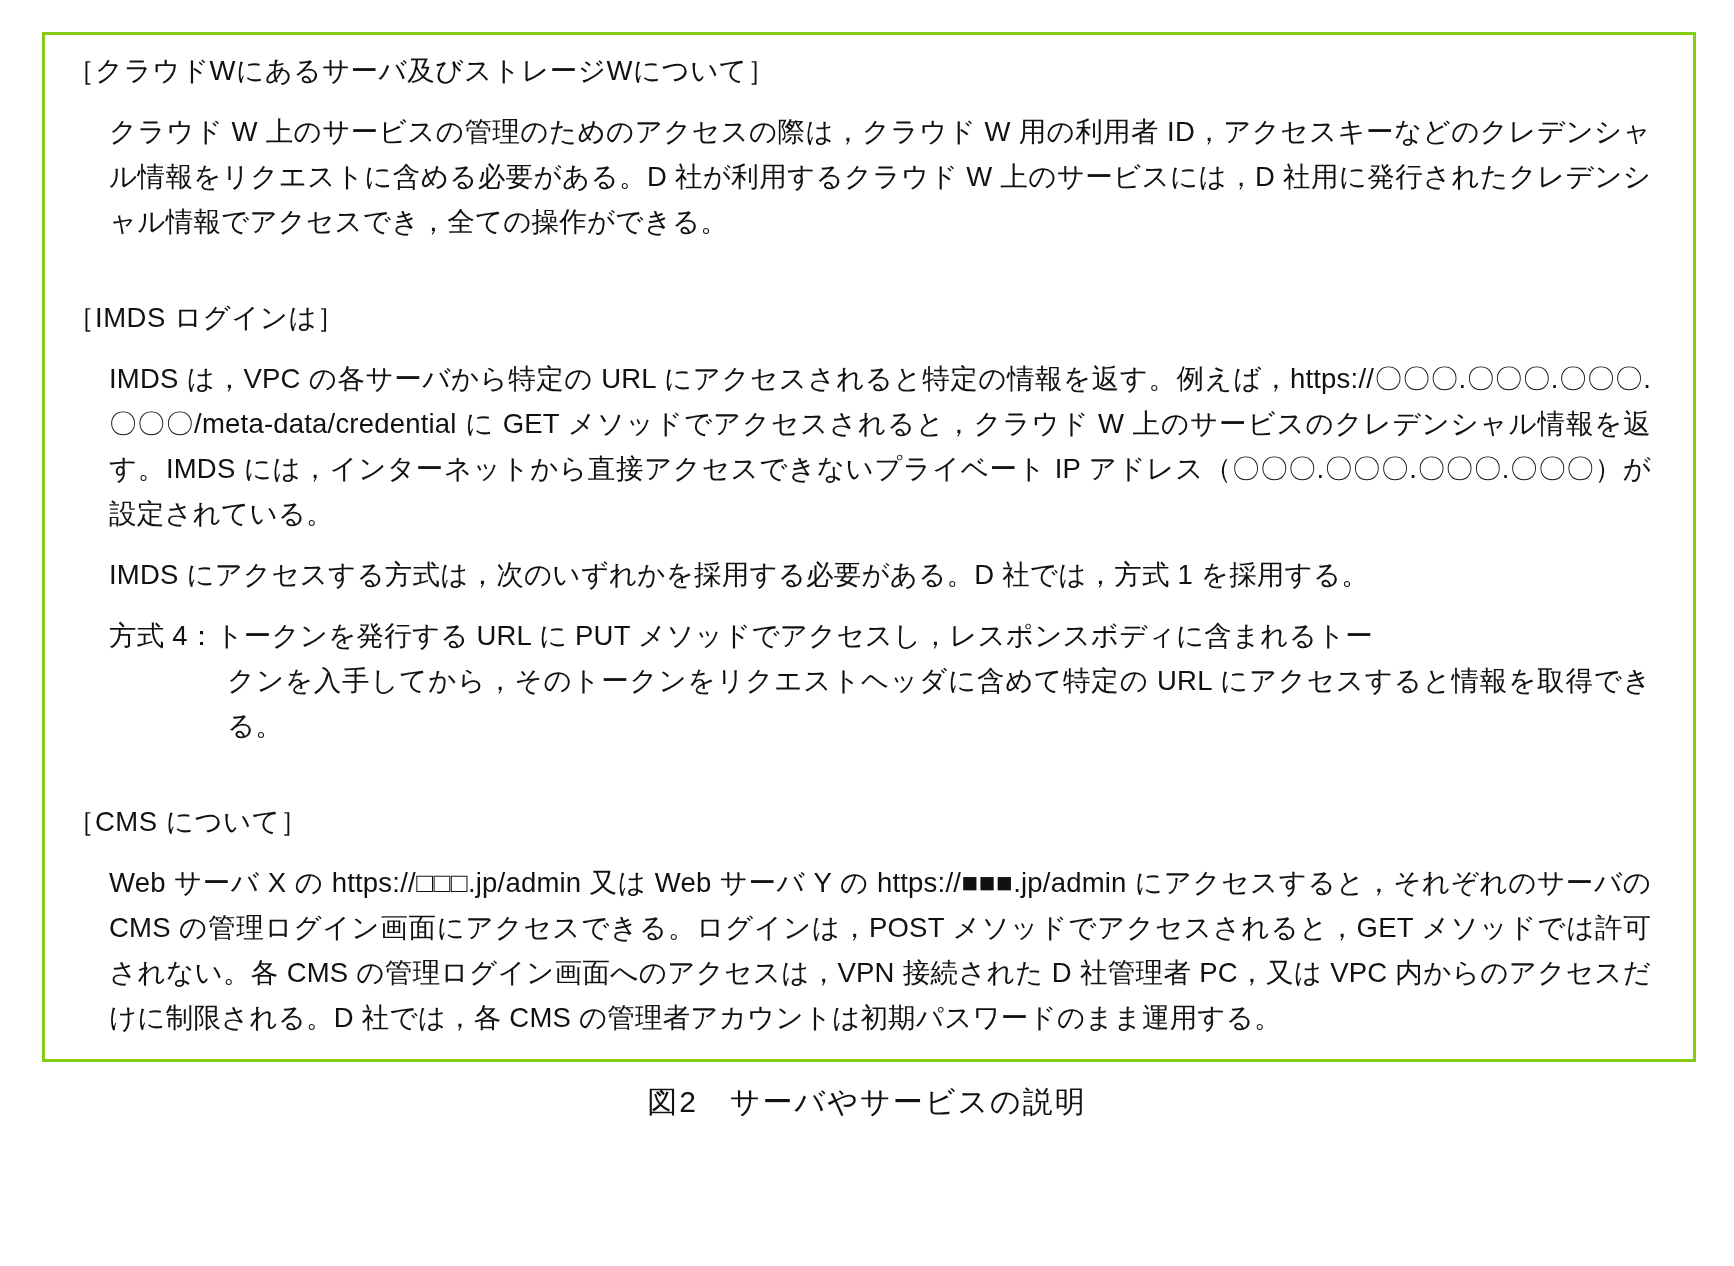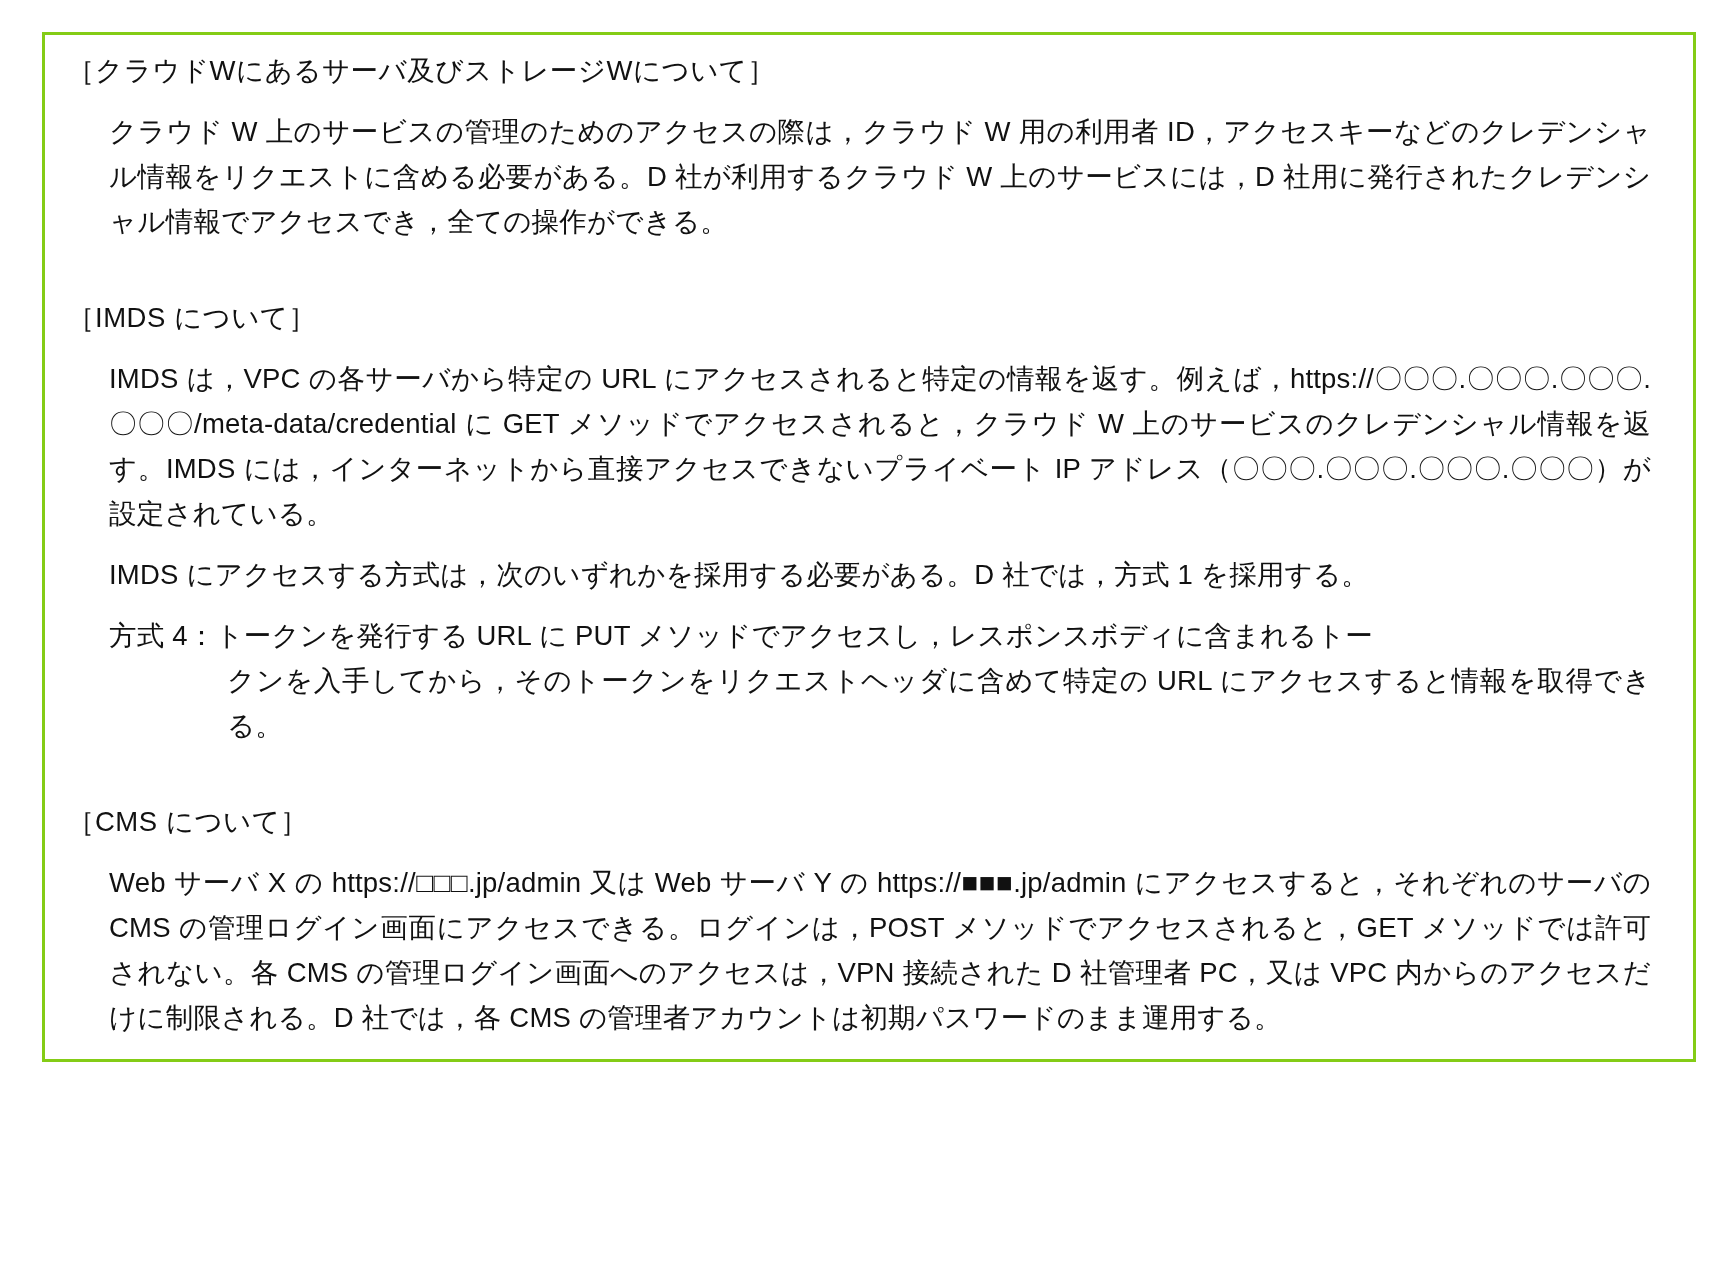--- a/index.html
+++ b/index.html
@@ -96,30 +96,31 @@
     <div class="box-inner">
 
       <div class="section">
         <div class="sec-head">［クラウドWにあるサーバ及びストレージWについて］</div>
         <p class="para">クラウド W 上のサービスの管理のためのアクセスの際は，クラウド W 用の利用者 ID，アクセスキーなどのクレデンシャル情報をリクエストに含める必要がある。D 社が利用するクラウド W 上のサービスには，D 社用に発行されたクレデンシャル情報でアクセスでき，全ての操作ができる。</p>
       </div>
 
       <div class="section-gap"></div>
 
       <div class="section">
-        <div class="sec-head">［IMDS について］</div>
+        <div class="sec-head">［IMDS ログインは］</div>
         <p class="para">IMDS は，VPC の各サーバから特定の URL にアクセスされると特定の情報を返す。例えば，https://〇〇〇.〇〇〇.〇〇〇.〇〇〇/meta-data/credential に GET メソッドでアクセスされると，クラウド W 上のサービスのクレデンシャル情報を返す。IMDS には，インターネットから直接アクセスできないプライベート IP アドレス（〇〇〇.〇〇〇.〇〇〇.〇〇〇）が設定されている。</p>
         <p class="para nowrapline">IMDS にアクセスする方式は，次のいずれかを採用する必要がある。D 社では，方式 1 を採用する。</p>
         <p class="para hang2"><span>方式 4：トークンを発行する URL に PUT メソッドでアクセスし，レスポンスボディに含まれるトー</span><span class="cont">クンを入手してから，そのトークンをリクエストヘッダに含めて特定の URL にアクセスすると情報を取得できる。</span></p>
       </div>
 
       <div class="section-gap"></div>
 
       <div class="section">
         <div class="sec-head">［CMS について］</div>
         <p class="para">Web サーバ X の https://□□□.jp/admin 又は Web サーバ Y の https://■■■.jp/admin にアクセスすると，それぞれのサーバの CMS の管理ログイン画面にアクセスできる。ログインは，POST メソッドでアクセスされると，GET メソッドでは許可されない。各 CMS の管理ログイン画面へのアクセスは，VPN 接続された D 社管理者 PC，又は VPC 内からのアクセスだけに制限される。D 社では，各 CMS の管理者アカウントは初期パスワードのまま運用する。</p>
       </div>
 
     </div>
   </div>
 
+  <div class="caption">図2　サーバやサービスの説明</div>
 
 </div>
 
 </body></html>

